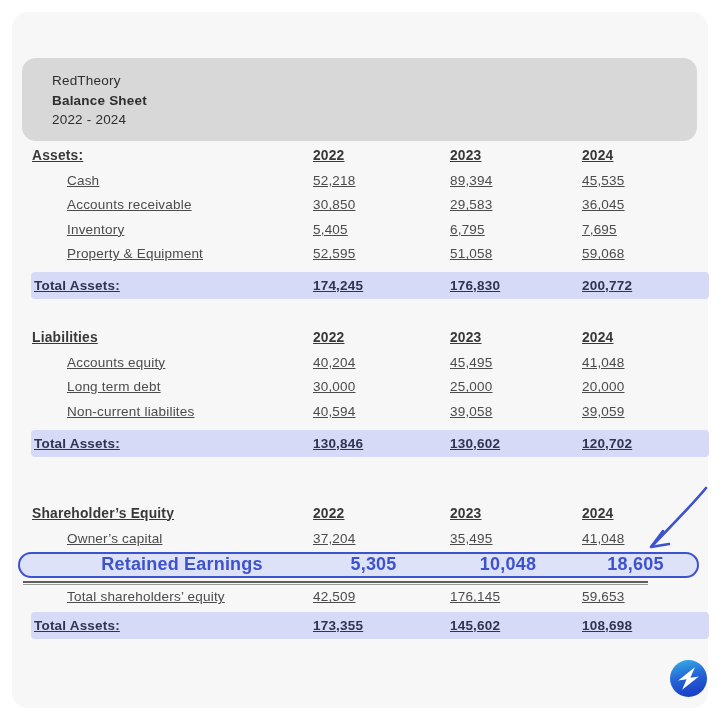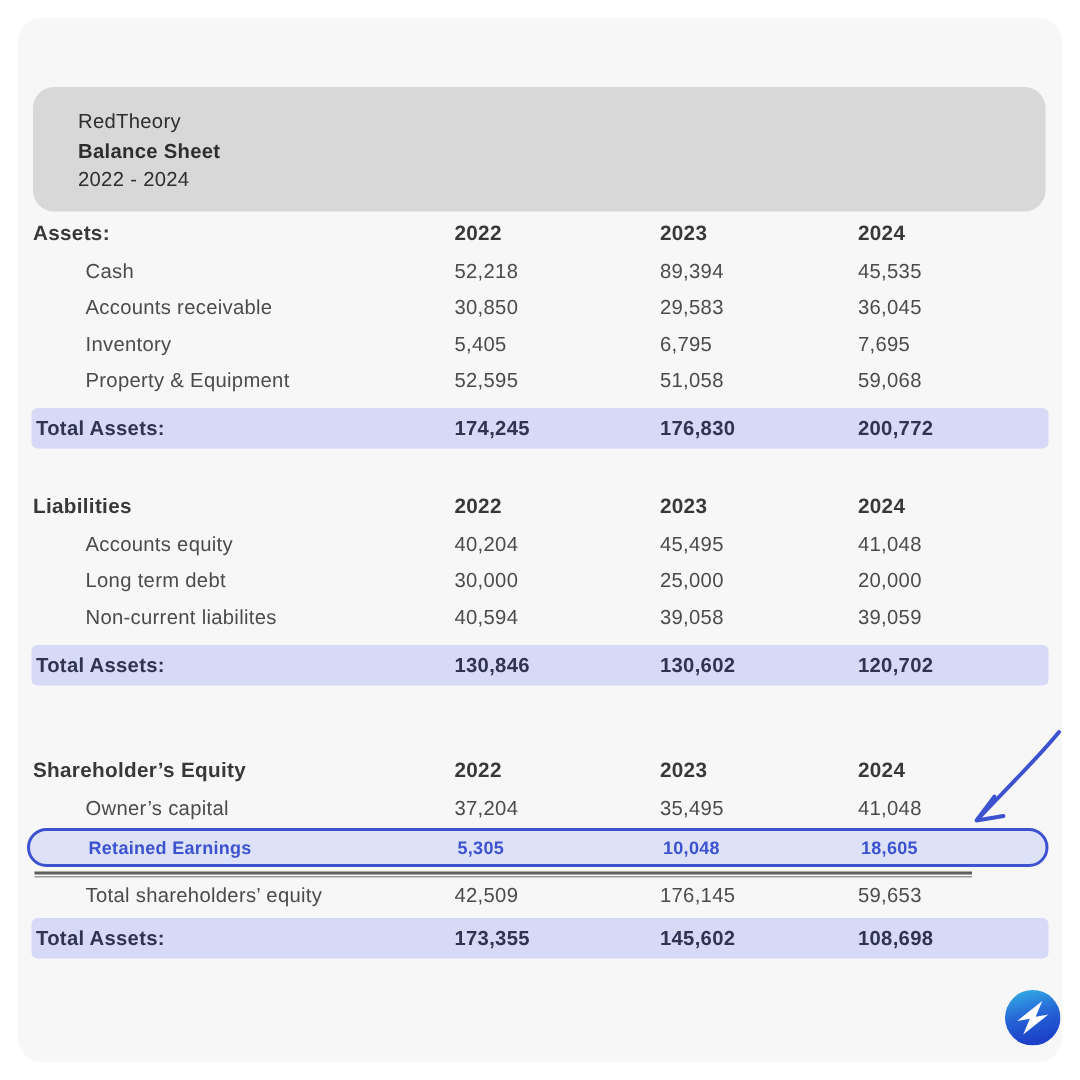--- a/index.html
+++ b/index.html
@@ -11,33 +11,33 @@
   .header-box{position:absolute;left:10px;top:36px;width:675px;height:83px;
         background:#d8d8d8;border-radius:14px;padding:13px 0 0 30px;box-sizing:border-box;margin-top:10px;}
   .header-box .line{font-size:13.5px;line-height:19.5px;color:#2e2e2e;letter-spacing:.2px;}
   .header-box .bold{font-weight:bold;}
   
   .section{position:absolute;left:0;width:696px;}
   .sec-assets{top:130px;}
   .sec-liab{top:312px;}
   .sec-equity{top:488px;}
   .row{display:grid;grid-template-columns:282px 137px 132px 1fr;align-items:center;
-       margin-left:9px;width:678px;height:24.5px;font-size:13.5px;color:#4b4b4b;letter-spacing:.2px;}
+       margin-left:19px;width:678px;height:24.5px;font-size:13.5px;color:#4b4b4b;letter-spacing:.2px;text-decoration:underline;}
   .row.head{height:26px;font-weight:bold;color:#383838;font-size:13.8px;}
   .row.head .label{padding-left:1px;}
   .row.item .label{padding-left:36px;}
   .row.total{background:#d6daf6;border-radius:4px;height:27px;margin-top:6px;
        font-weight:bold;color:#31344f;}
   .row.total .label{padding-left:3px;}
   .sec-equity .row.total{margin-top:3px;}
   
   .pill{display:grid;grid-template-columns:285px 137px 132px 1fr;align-items:center;
        margin-left:6px;margin-top:1px;width:677px;height:22px;box-sizing:content-box;
        background:#dde2f8;border:2.5px solid #3d52cf;border-radius:16px;
-       font-size:12px;font-weight:bold;color:#3d52cf;letter-spacing:.2px;}
+       font-size:18px;font-weight:bold;color:#3d52cf;letter-spacing:.2px;text-align:center;}
   .pill .label{padding-left:39px;}
   
   .dbl-rule{margin-left:11px;margin-top:3px;width:625px;height:4px;box-sizing:border-box;
        border-top:2px solid #5e5e5e;border-bottom:1.5px solid #9a9a9a;}
   
   .arrow-wrap{position:absolute;left:628px;top:473px;width:70px;height:74px;}
   .logo-wrap{position:absolute;left:658px;top:648px;width:37px;height:37px;}
 </style>
 </head>
 <body>

